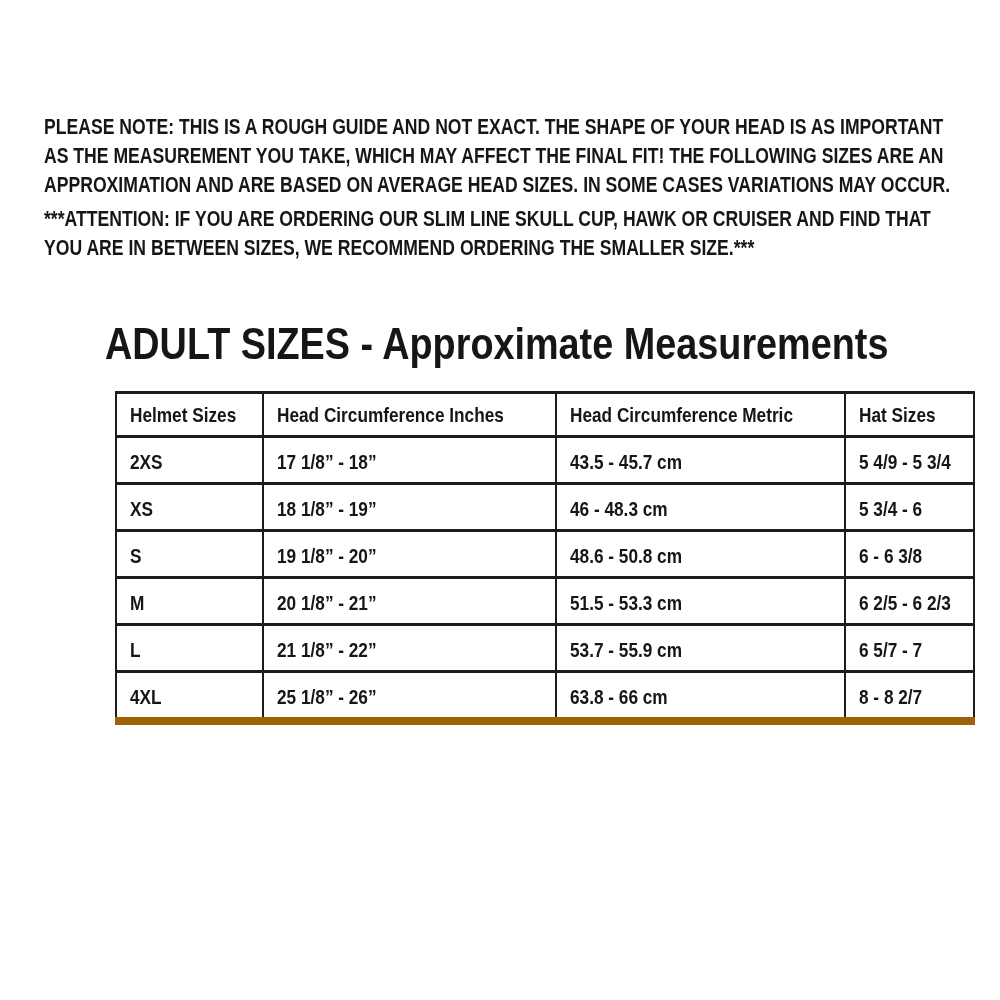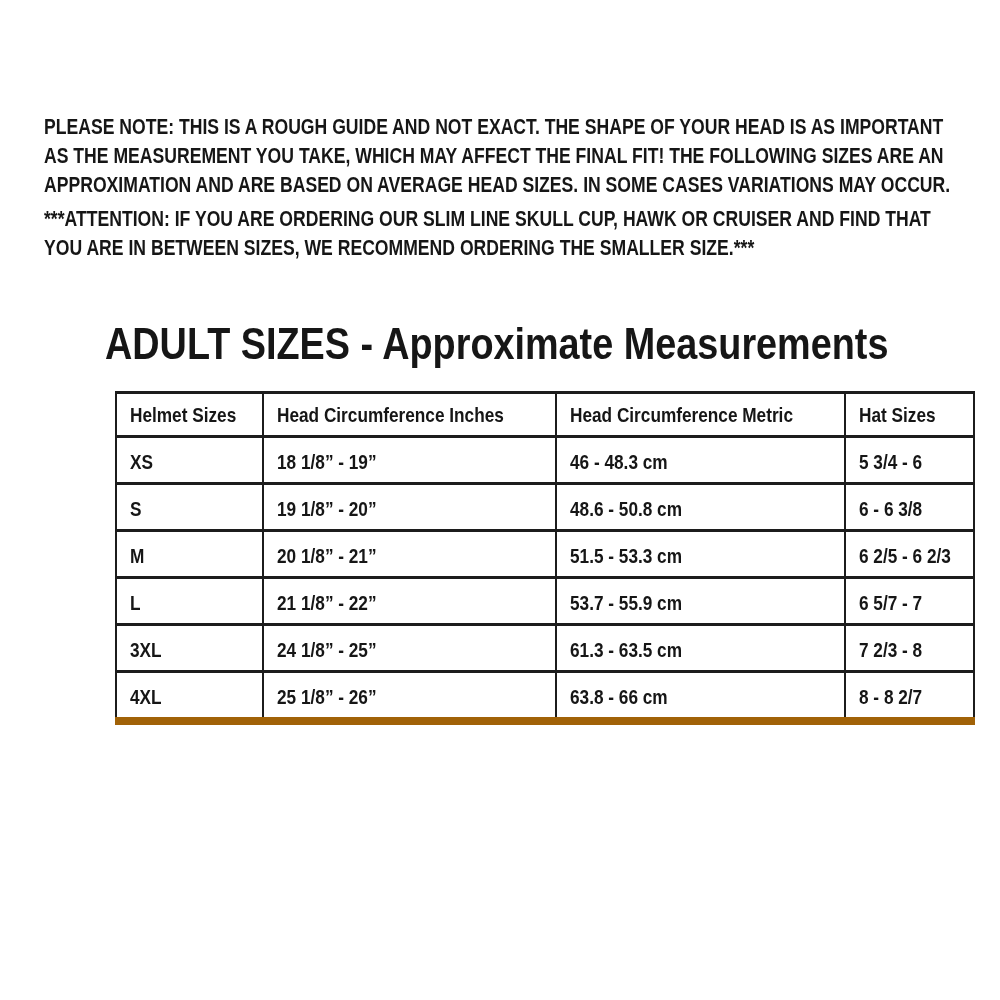--- a/index.html
+++ b/index.html
@@ -95,20 +95,26 @@
   <thead>
     <tr>
       <th><span class="nw">Helmet Sizes</span></th>
       <th><span class="nw">Head Circumference Inches</span></th>
       <th><span class="nw">Head Circumference Metric</span></th>
       <th><span class="nw">Hat Sizes</span></th>
     </tr>
   </thead>
   <tbody>
     <tr>
+      <td><span class="nw">2XS</span></td>
+      <td><span class="nw">17 1/8” - 18”</span></td>
+      <td><span class="nw">43.5 - 45.7 cm</span></td>
+      <td><span class="nw">5 4/9 - 5 3/4</span></td>
+    </tr>
+    <tr>
       <td><span class="nw">XS</span></td>
       <td><span class="nw">18 1/8” - 19”</span></td>
       <td><span class="nw">46 - 48.3 cm</span></td>
       <td><span class="nw">5 3/4 - 6</span></td>
     </tr>
     <tr>
       <td><span class="nw">S</span></td>
       <td><span class="nw">19 1/8” - 20”</span></td>
       <td><span class="nw">48.6 - 50.8 cm</span></td>
       <td><span class="nw">6 - 6 3/8</span></td>
@@ -119,25 +125,19 @@
       <td><span class="nw">51.5 - 53.3 cm</span></td>
       <td><span class="nw">6 2/5 - 6 2/3</span></td>
     </tr>
     <tr>
       <td><span class="nw">L</span></td>
       <td><span class="nw">21 1/8” - 22”</span></td>
       <td><span class="nw">53.7 - 55.9 cm</span></td>
       <td><span class="nw">6 5/7 - 7</span></td>
     </tr>
     <tr>
-      <td><span class="nw">3XL</span></td>
-      <td><span class="nw">24 1/8” - 25”</span></td>
-      <td><span class="nw">61.3 - 63.5 cm</span></td>
-      <td><span class="nw">7 2/3 - 8</span></td>
-    </tr>
-    <tr>
       <td><span class="nw">4XL</span></td>
       <td><span class="nw">25 1/8” - 26”</span></td>
       <td><span class="nw">63.8 - 66 cm</span></td>
       <td><span class="nw">8 - 8 2/7</span></td>
     </tr>
   </tbody>
 </table>
 
 </body></html>

